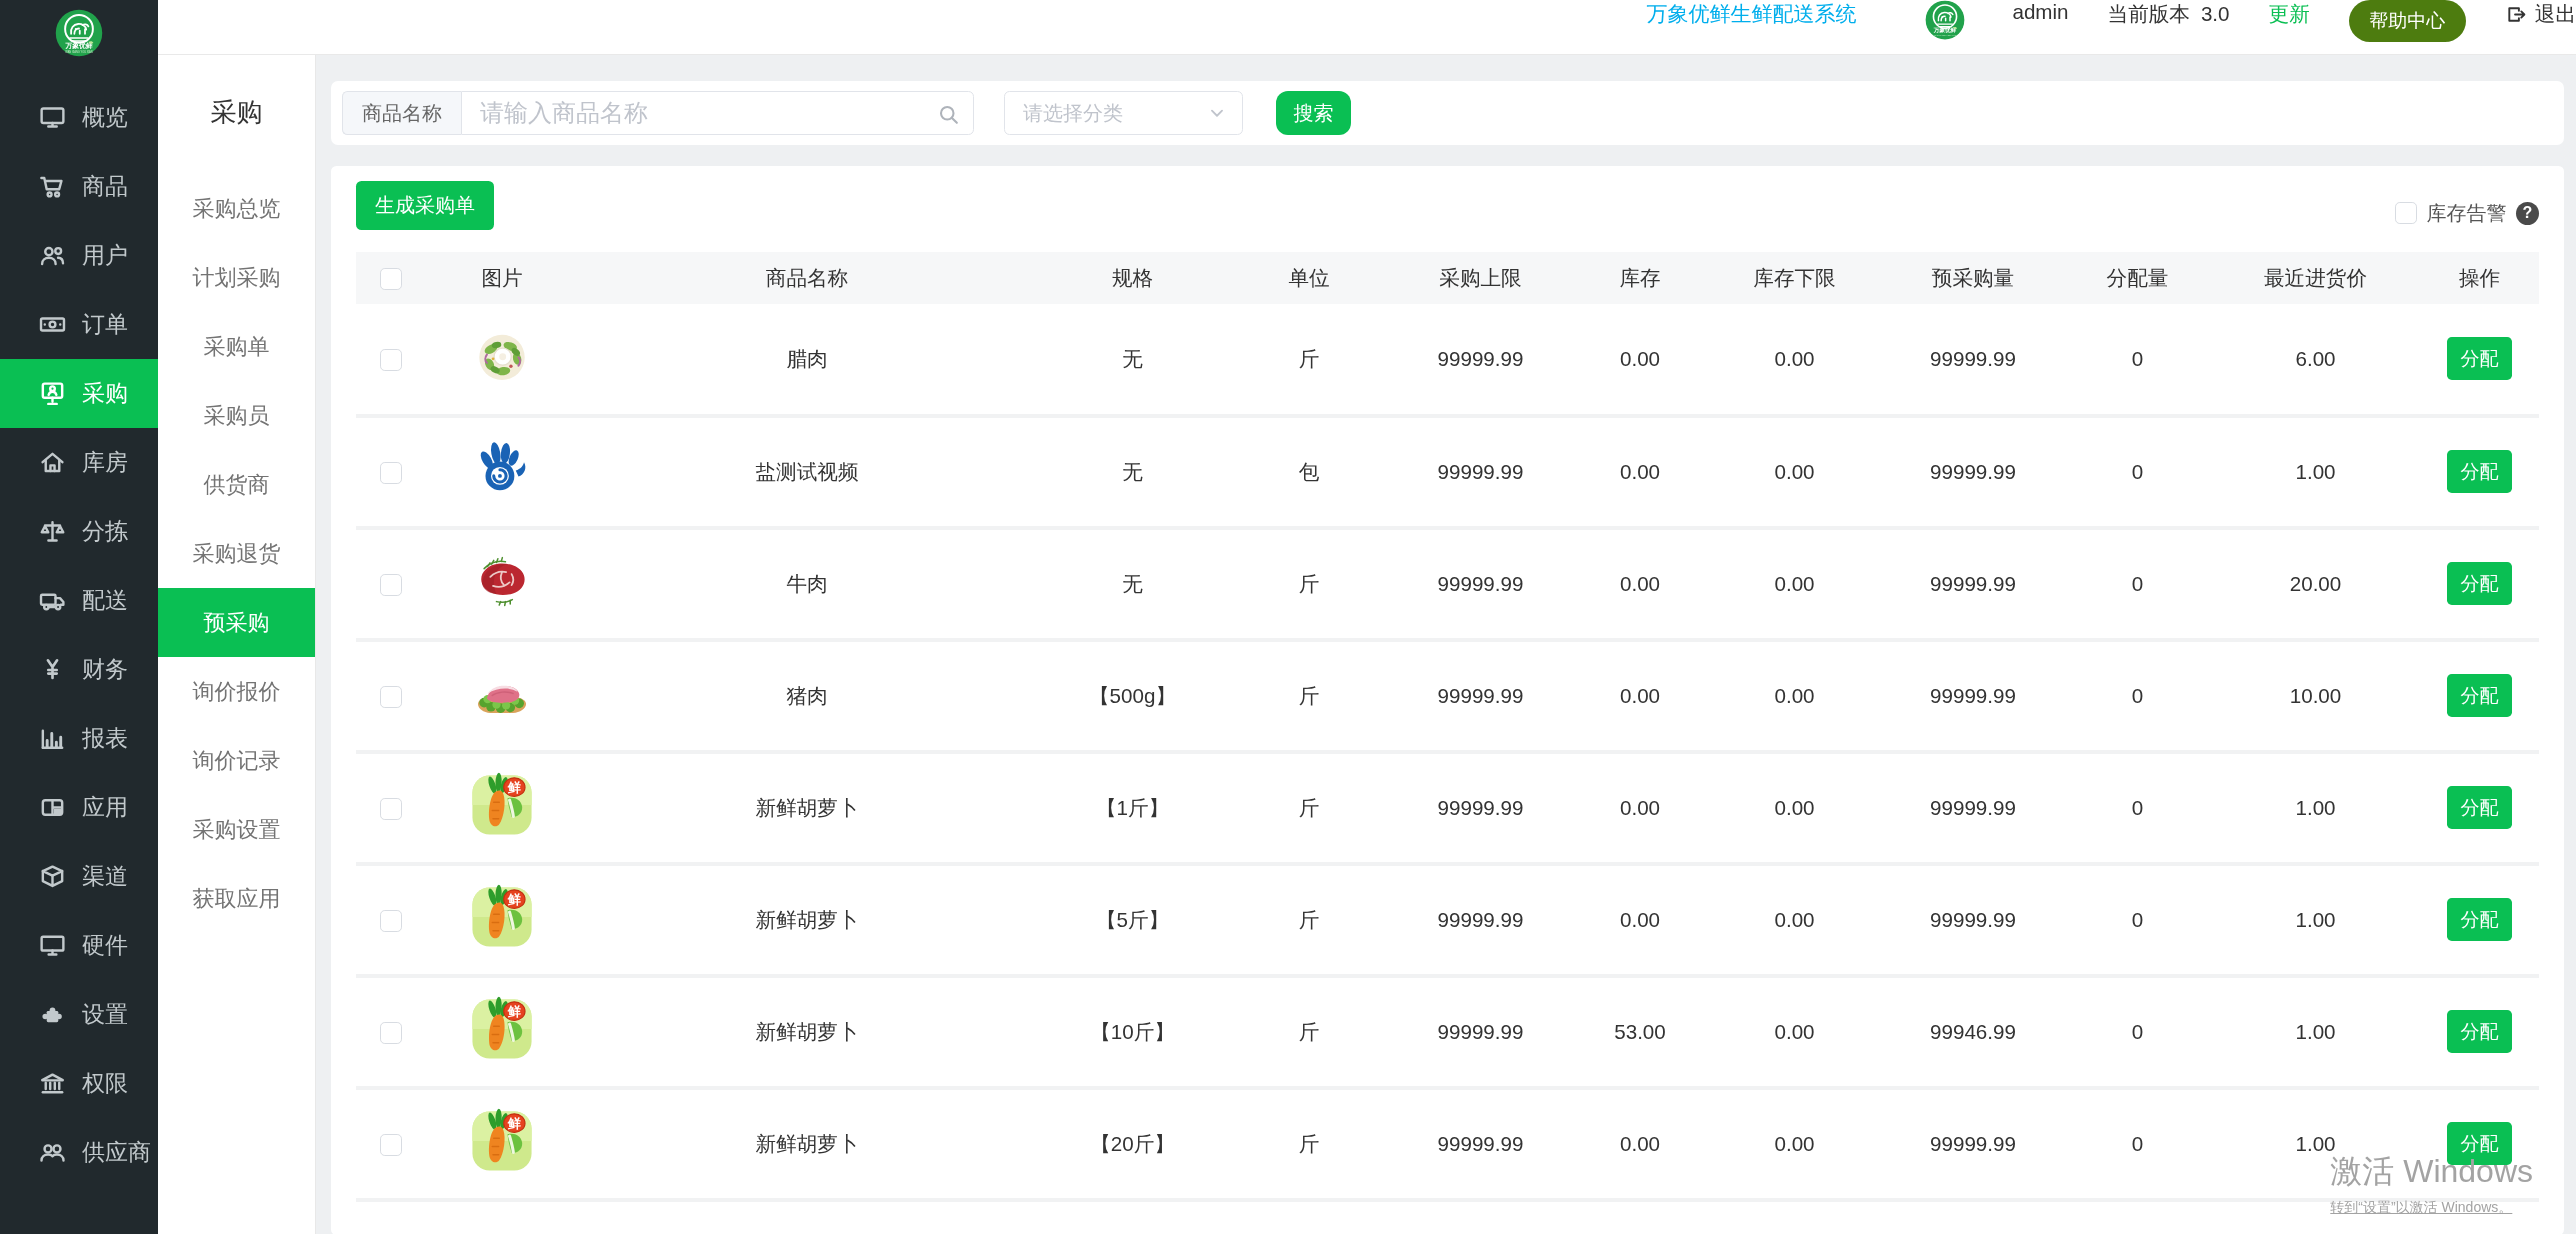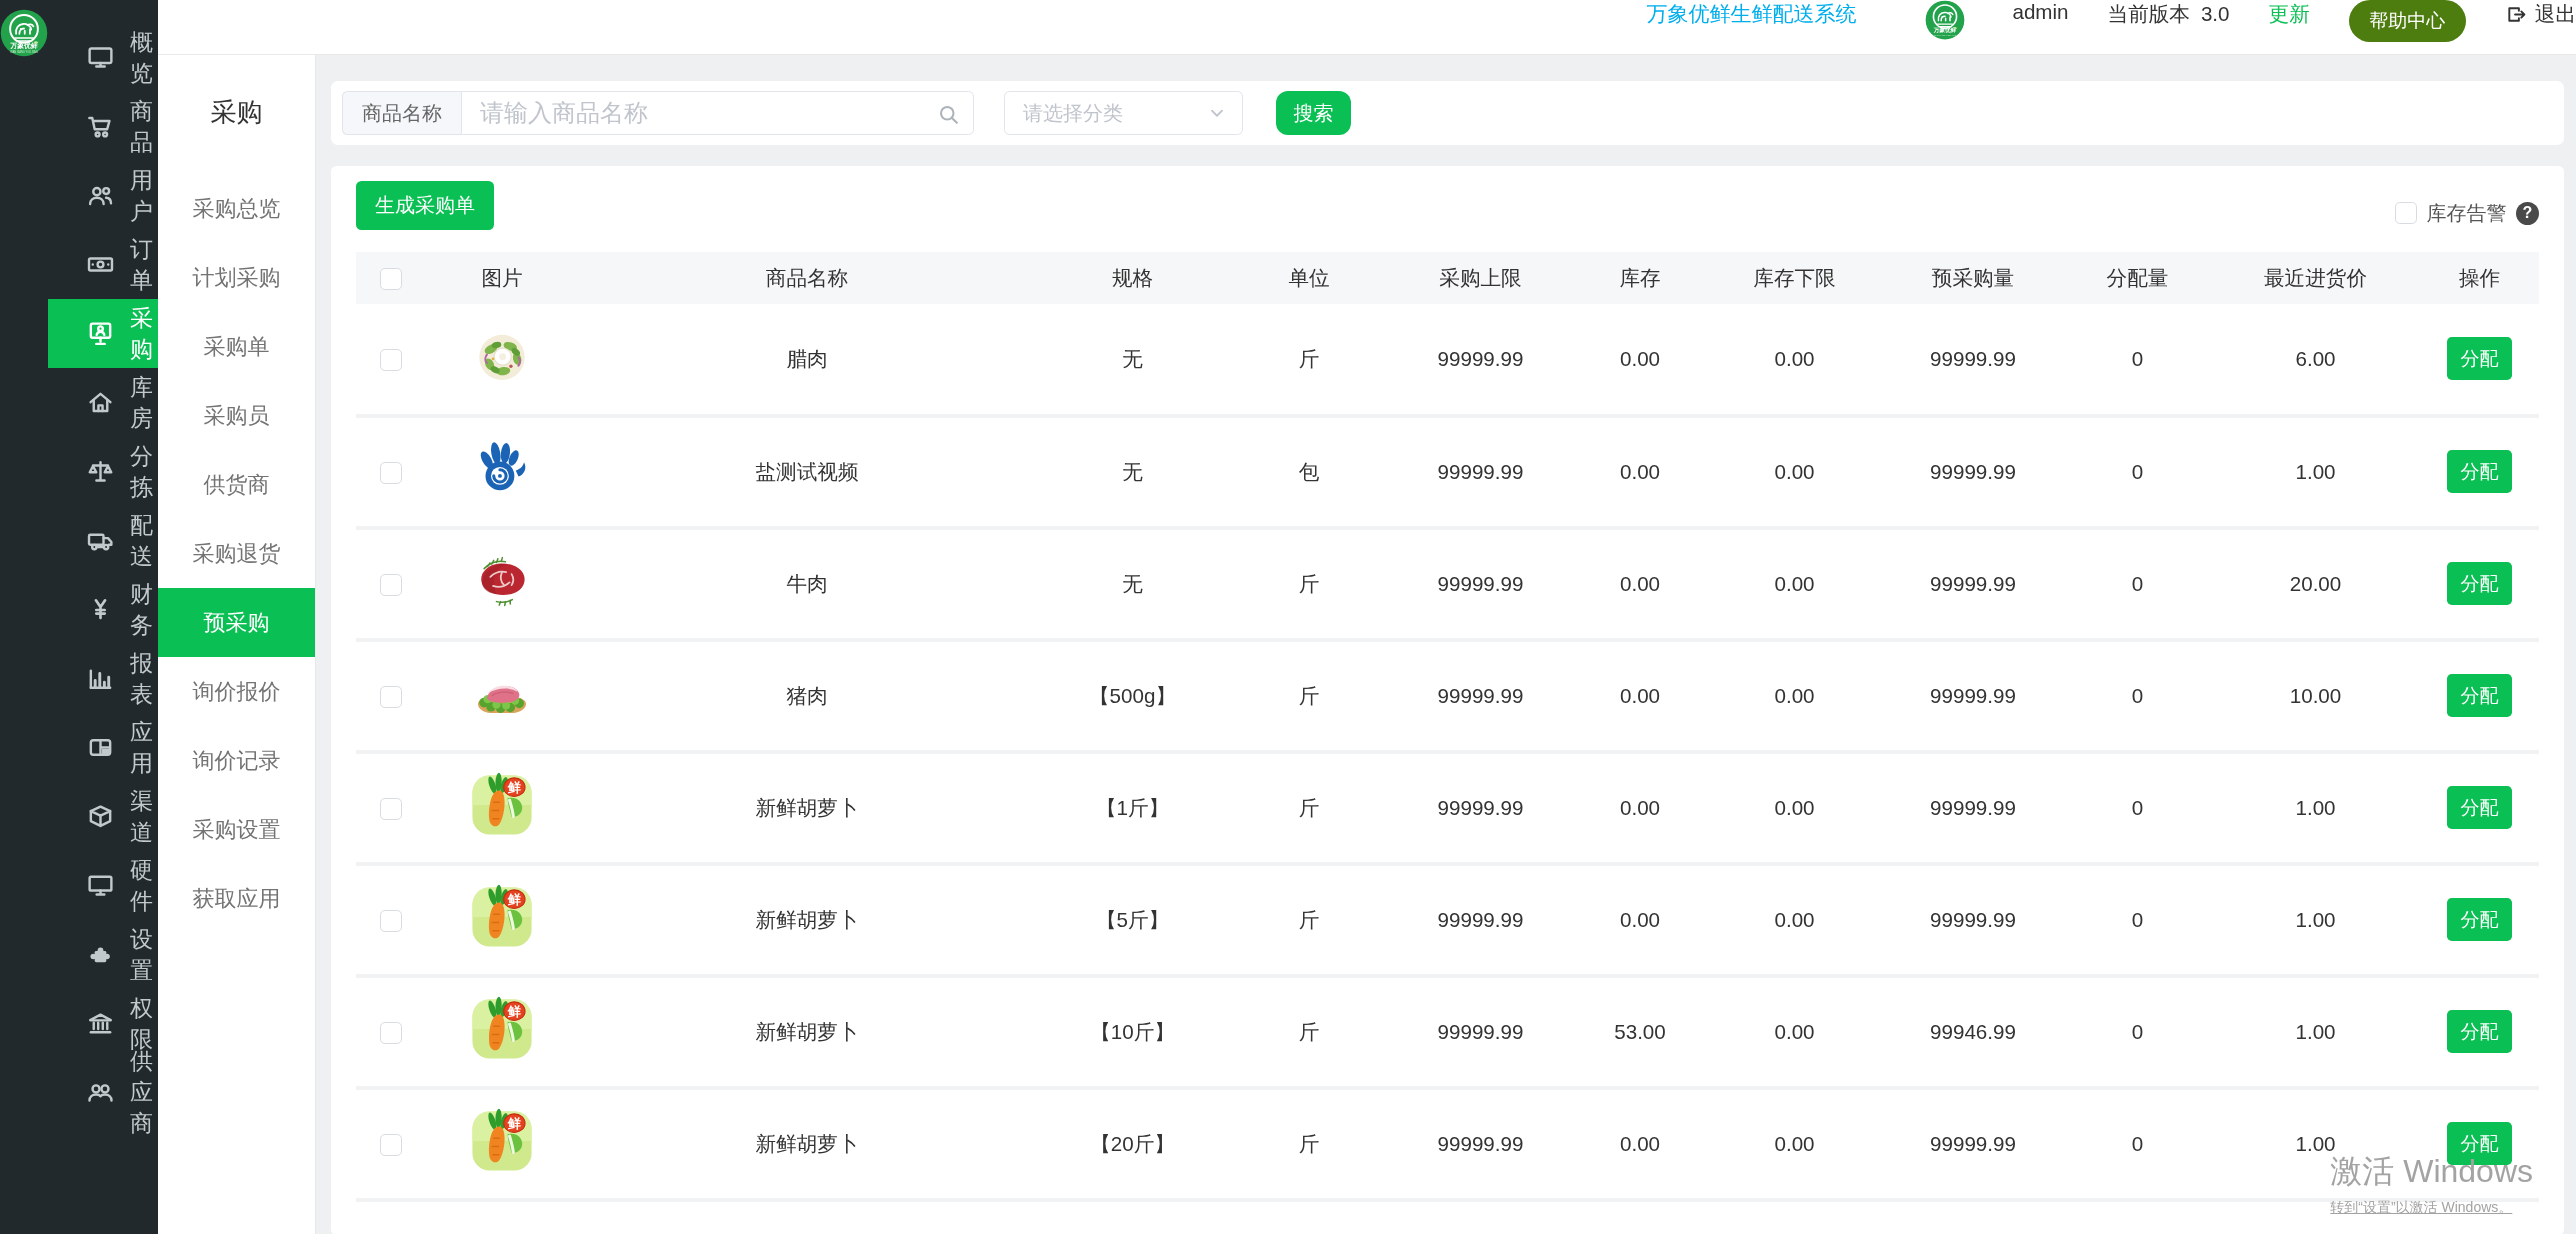--- a/index.html
+++ b/index.html
@@ -1,21 +1,21 @@
 <!DOCTYPE html>
 <html style="font-size:11px"><head>
 <meta charset="utf-8">
 <style>
   * { margin:0; padding:0; box-sizing:border-box; }
   html,body { background:#888; }
   body { font-family:"Liberation Sans","DejaVu Sans",sans-serif; }
   .app { position:relative; width:2576px; height:1235px; background:#eef0f2; display:flex; overflow:hidden; }
 
   
-  .sidenav { width:158px; background:#21292d; flex:0 0 158px; display:flex; }
+  .sidenav { width:158px; background:#21292d; flex:0 0 158px; display:flex; flex-direction:column; }
   .logo-wrap { height:60px; display:flex; align-items:center; justify-content:center; padding-top:6.9px; }
   .logo-wrap svg { width:48px; height:48px; }
   .nav-items { margin-top:23px; }
   .nav-item { height:69px; display:flex; align-items:center; padding-left:38px; color:#c2c9cc; font-size:23px; cursor:pointer; }
   .nav-item .nav-ic { width:29px; height:29px; flex:0 0 29px; margin-right:15px; }
   .nav-item .nav-ic svg { width:29px; height:29px; }
   .nav-item.active { background:#0abf53; color:#fff; }
 
   
   .main-col { flex:1; display:flex; flex-direction:column; min-width:0; }

